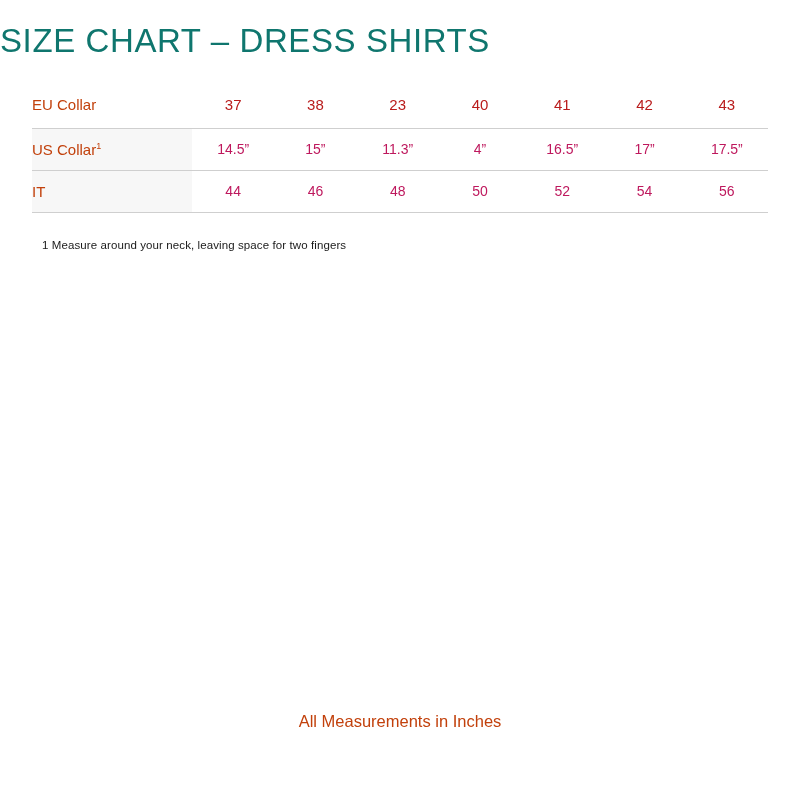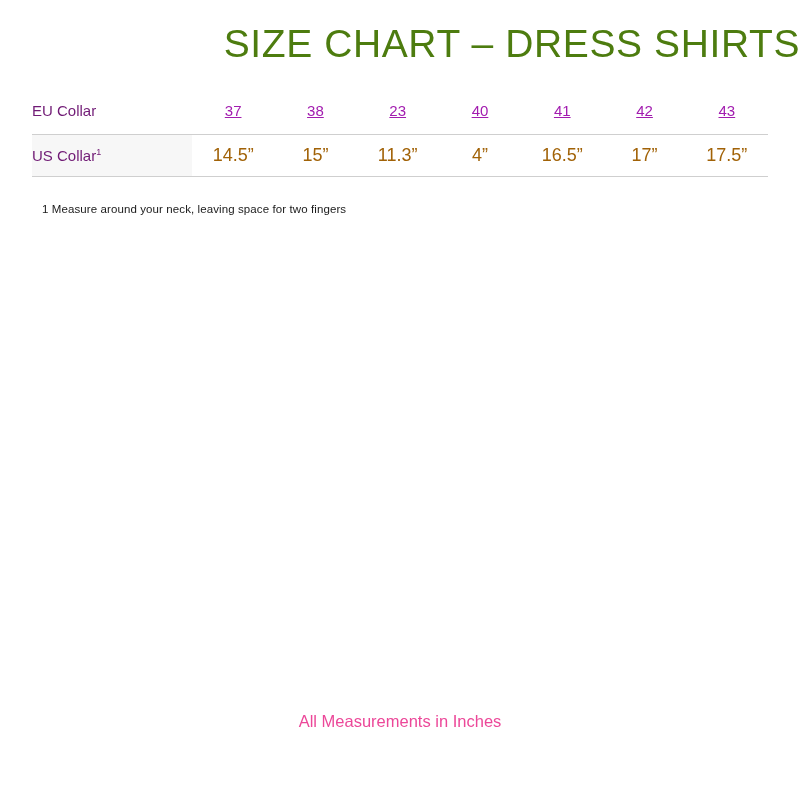--- a/index.html
+++ b/index.html
@@ -34,26 +34,26 @@
     font-size: 17px;
     font-weight: 700;
     position: relative;
     top: -3px;
     left: 1px;
     letter-spacing: 0;
   }
 
   
   .title {
-    text-align: right;
+    text-align: left;
     margin-top: 22px;
-    font-size: 39px;
+    font-size: 33px;
     font-weight: 400;
     letter-spacing: 0.6px;
-    color: #4d7c0f;
+    color: #0f766e;
   }
 
   
   .section-heading {
     text-align: center;
     margin-top: 70px;
     font-size: 16.5px;
     font-weight: 400;
     color: #1a1a1a;
   }
@@ -77,34 +77,33 @@
     height: 46px;
   }
   .row-body {
     height: 42px;
     margin-top: 38px;
   }
   .label-cell {
     text-align: left;
     font-size: 15px;
     font-weight: 400;
-    color: #701a75;
+    color: #c2410c;
     padding-left: 2px;
     width: 160px;
   }
   .val-cell {
     text-align: center;
-    font-size: 18px;
+    font-size: 14px;
     font-weight: 400;
-    color: #a16207;
+    color: #be185d;
   }
   .head-val {
-    color: #a21caf;
+    color: #b91c1c;
     font-size: 15px;
-    text-decoration: underline;
   }
   .hline {
     border-bottom: 1px solid #cfcfcf;
   }
   .shade {
     background: #f7f7f7;
   }
   .sup {
     font-size: 9px;
     vertical-align: super;
@@ -119,21 +118,21 @@
   }
 
   
   .bottom-note {
     position: absolute;
     left: 0;
     right: 0;
     top: 690px;
     text-align: center;
     font-size: 16.5px;
-    color: #ec4899;
+    color: #c2410c;
   }
 </style>
 </head>
 <body>
 
 <div class="page">
 
 
   <div class="title">SIZE CHART – DRESS SHIRTS</div>
 
@@ -156,20 +155,30 @@
           <td class="label-cell shade hline"><span>US Collar</span><span class="sup">1</span></td>
           <td class="val-cell hline">14.5”</td>
           <td class="val-cell hline">15”</td>
           <td class="val-cell hline">11.3”</td>
           <td class="val-cell hline">4”</td>
           <td class="val-cell hline">16.5”</td>
           <td class="val-cell hline">17”</td>
           <td class="val-cell hline">17.5”</td>
         </tr>
 
+        <tr class="row-body">
+          <td class="label-cell shade hline"><span>IT</span><span class="sup"></span></td>
+          <td class="val-cell hline">44</td>
+          <td class="val-cell hline">46</td>
+          <td class="val-cell hline">48</td>
+          <td class="val-cell hline">50</td>
+          <td class="val-cell hline">52</td>
+          <td class="val-cell hline">54</td>
+          <td class="val-cell hline">56</td>
+        </tr>
       </tbody>
     </table>
   </div>
 
   <div class="footnote">1 Measure around your neck, leaving space for two fingers</div>
 
   <div class="bottom-note">All Measurements in Inches</div>
 
 </div>
 

